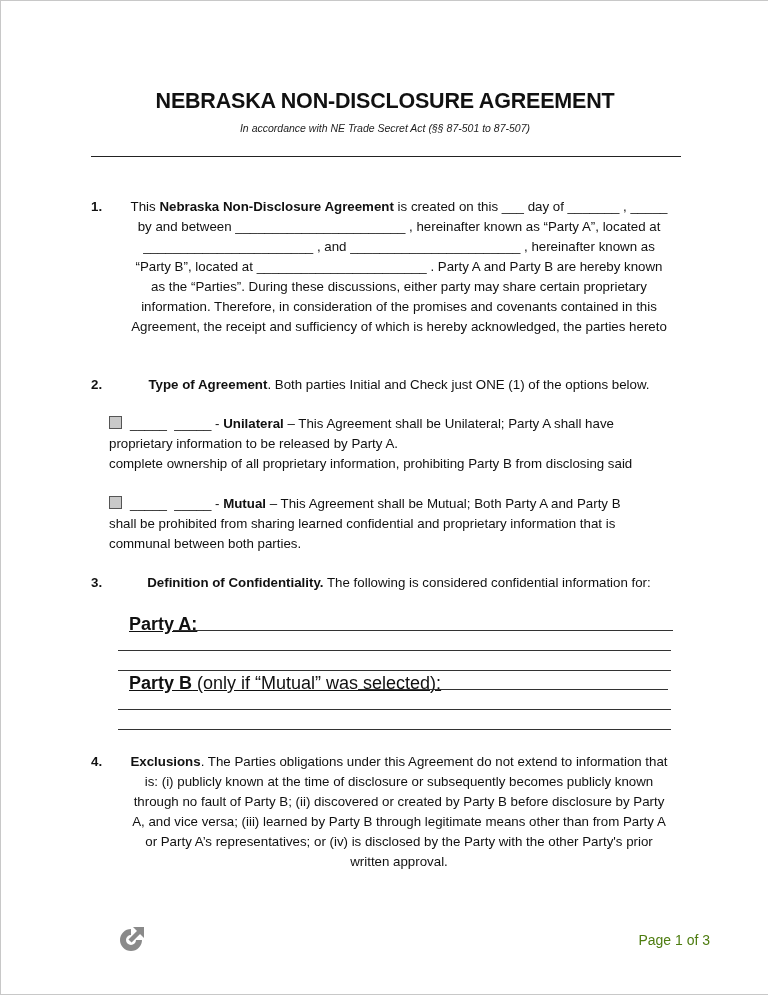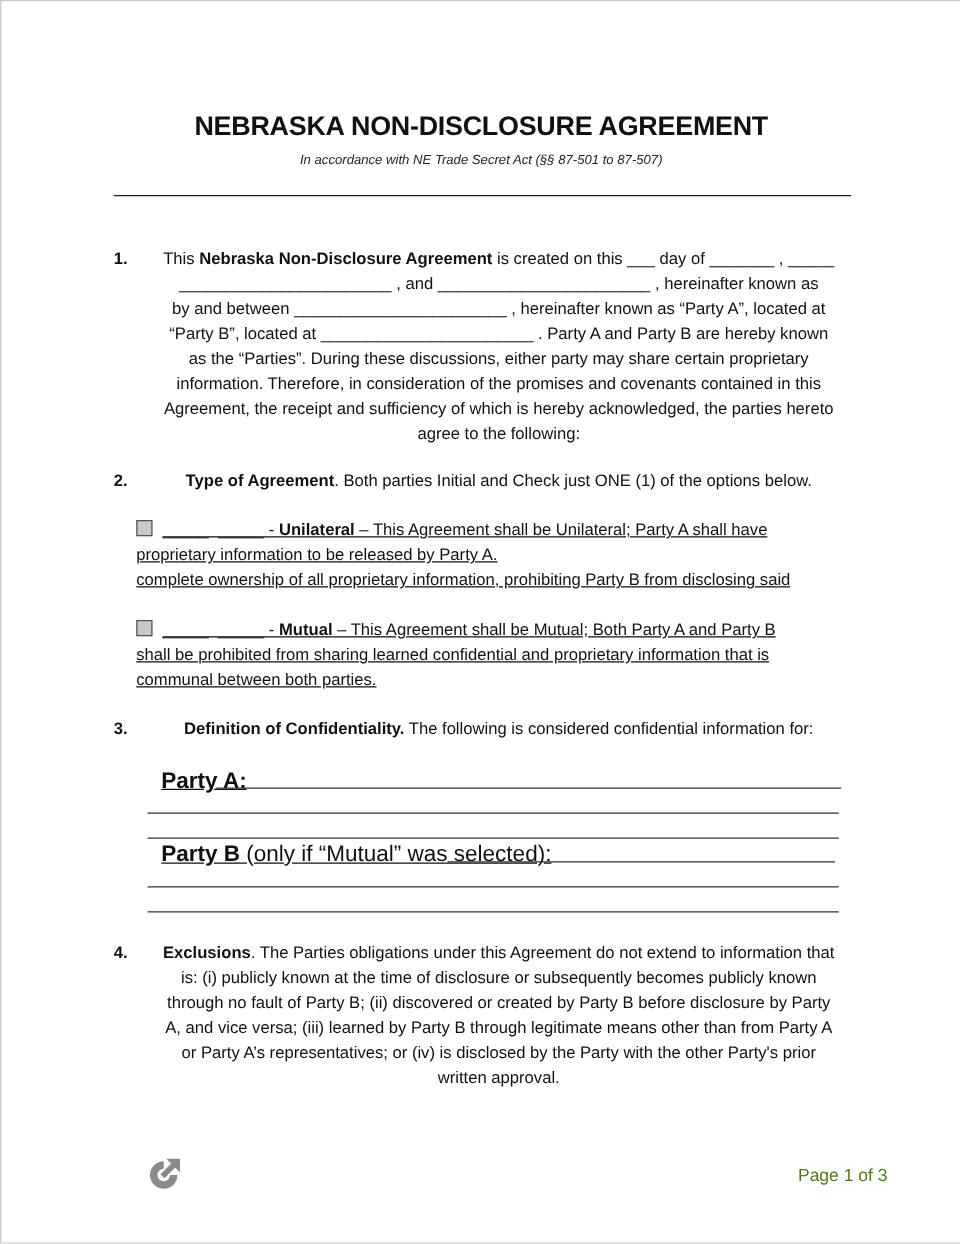--- a/index.html
+++ b/index.html
@@ -23,21 +23,21 @@
       position: absolute; top: 155px; left: 90px; width: 590px; height: 0;
       border-top: 1.3px solid #222;
     }
     .section { position: absolute; left: 90px; width: 590px; font-size: 13.3px; line-height: 20px; }
     .num {
       position: absolute; left: 0; top: 0; font-weight: bold; width: 26px;
     }
     .body { margin-left: 26px; text-align: center; }
     .line { white-space: nowrap; display: block; }
     b { font-weight: bold; }
-    .opt { position: absolute; left: 108px; width: 580px; font-size: 13.3px; line-height: 20px; text-decoration: underline; }
+    .opt { position: absolute; left: 108px; width: 580px; font-size: 13.3px; line-height: 20px; }
     .checkbox {
       display: inline-block; width: 11px; height: 11px; background: #c9c9c9;
       border: 1.5px solid #555; vertical-align: -1px; margin-right: 8px;
     }
     .fill-line { position: absolute; left: 117px; width: 553px; height: 0; border-top: 1px solid #333; }
     .party-label { position: absolute; left: 128px; font-size: 18px; line-height: 20px; white-space: nowrap; text-decoration: underline; }
     .footer-logo { position: absolute; left: 113px; top: 922px; width: 34px; height: 34px; }
     .page-num { position: absolute; right: 89px; top: 931px; font-size: 14px; color: #4d7c0f; }
   </style>
 </head>
@@ -46,27 +46,26 @@
 <div class="page">
 
   <div class="title">NEBRASKA NON-DISCLOSURE AGREEMENT</div>
   <div class="subtitle">In accordance with NE Trade Secret Act (§§ 87-501 to 87-507)</div>
   <div class="rule"></div>
 
   <div class="section" style="top:196px;">
     <span class="num">1.</span>
     <div class="body">
       <span class="line"><span>This </span><b>Nebraska Non-Disclosure Agreement</b><span> is created on this ___ day of _______ , _____</span></span>
+      <span class="line">by and between _______________________ , hereinafter known as “Party A”, located at</span>
       <span class="line">_______________________ , and _______________________ , hereinafter known as</span>
-      <span class="line">by and between _______________________ , hereinafter known as “Party A”, located at</span>
       <span class="line">“Party B”, located at _______________________ . Party A and Party B are hereby known</span>
       <span class="line">as the “Parties”. During these discussions, either party may share certain proprietary</span>
       <span class="line">information. Therefore, in consideration of the promises and covenants contained in this</span>
       <span class="line">Agreement, the receipt and sufficiency of which is hereby acknowledged, the parties hereto</span>
-      <span class="line">agree to the following:</span>
     </div>
   </div>
 
   <div class="section" style="top:374px;">
     <span class="num">2.</span>
     <div class="body">
       <span class="line"><b>Type of Agreement</b><span>. Both parties Initial and Check just ONE (1) of the options below.</span></span>
     </div>
   </div>
 

